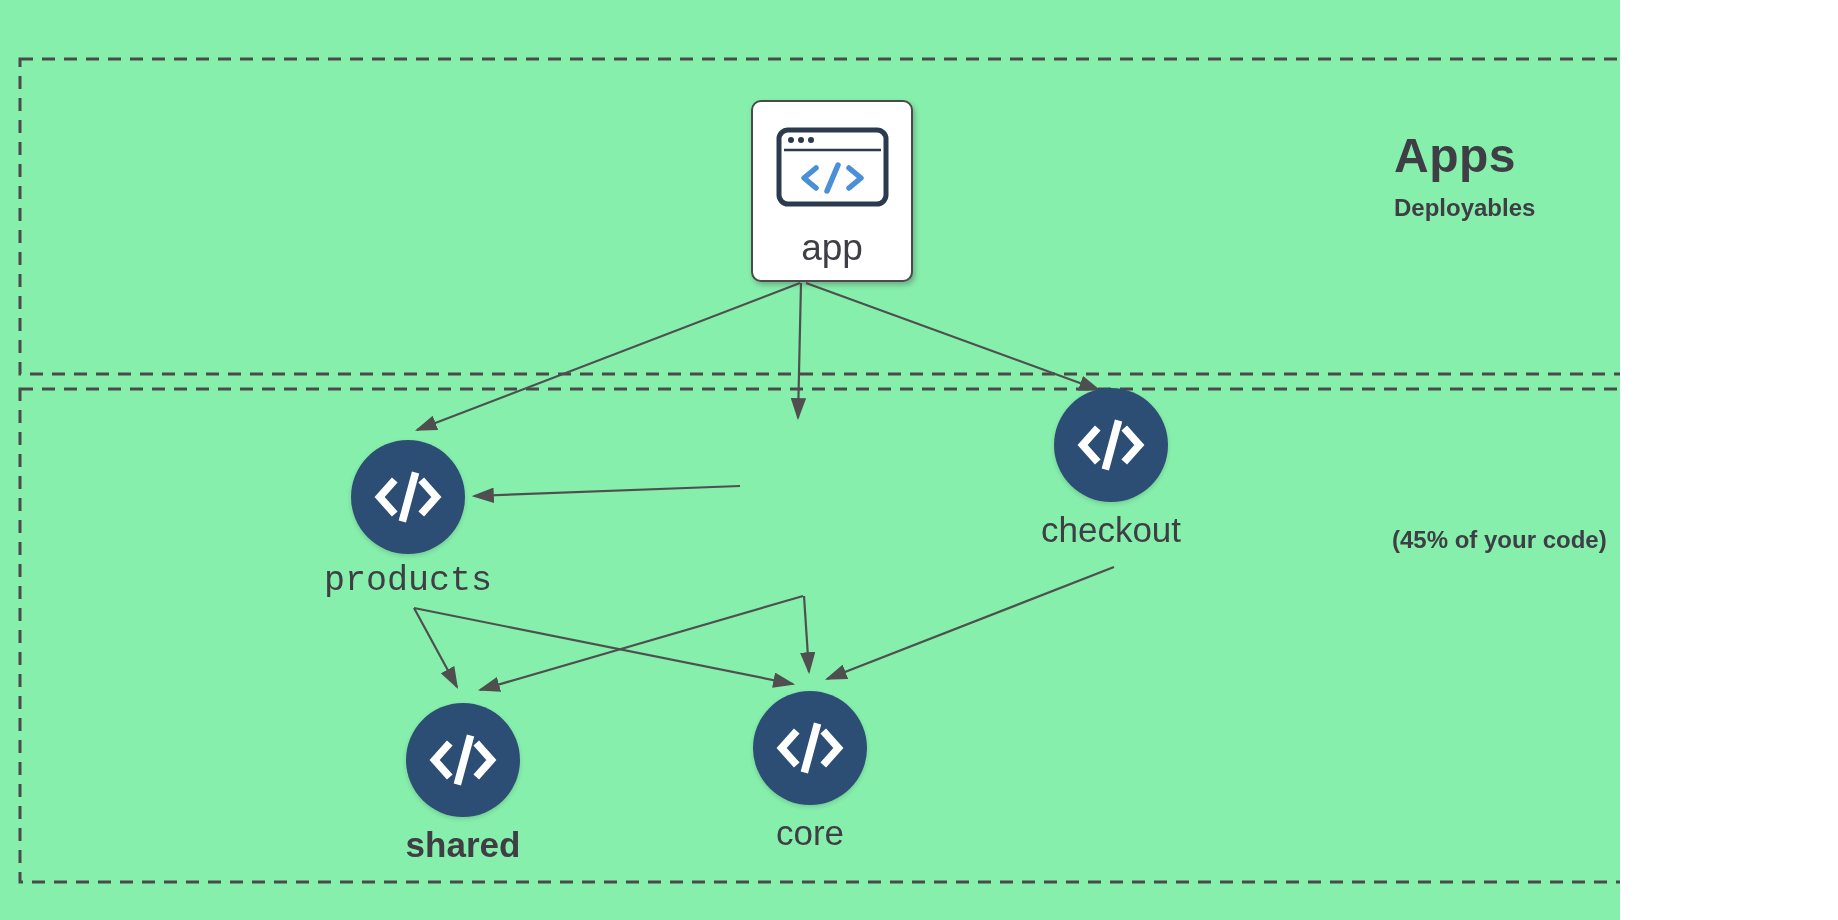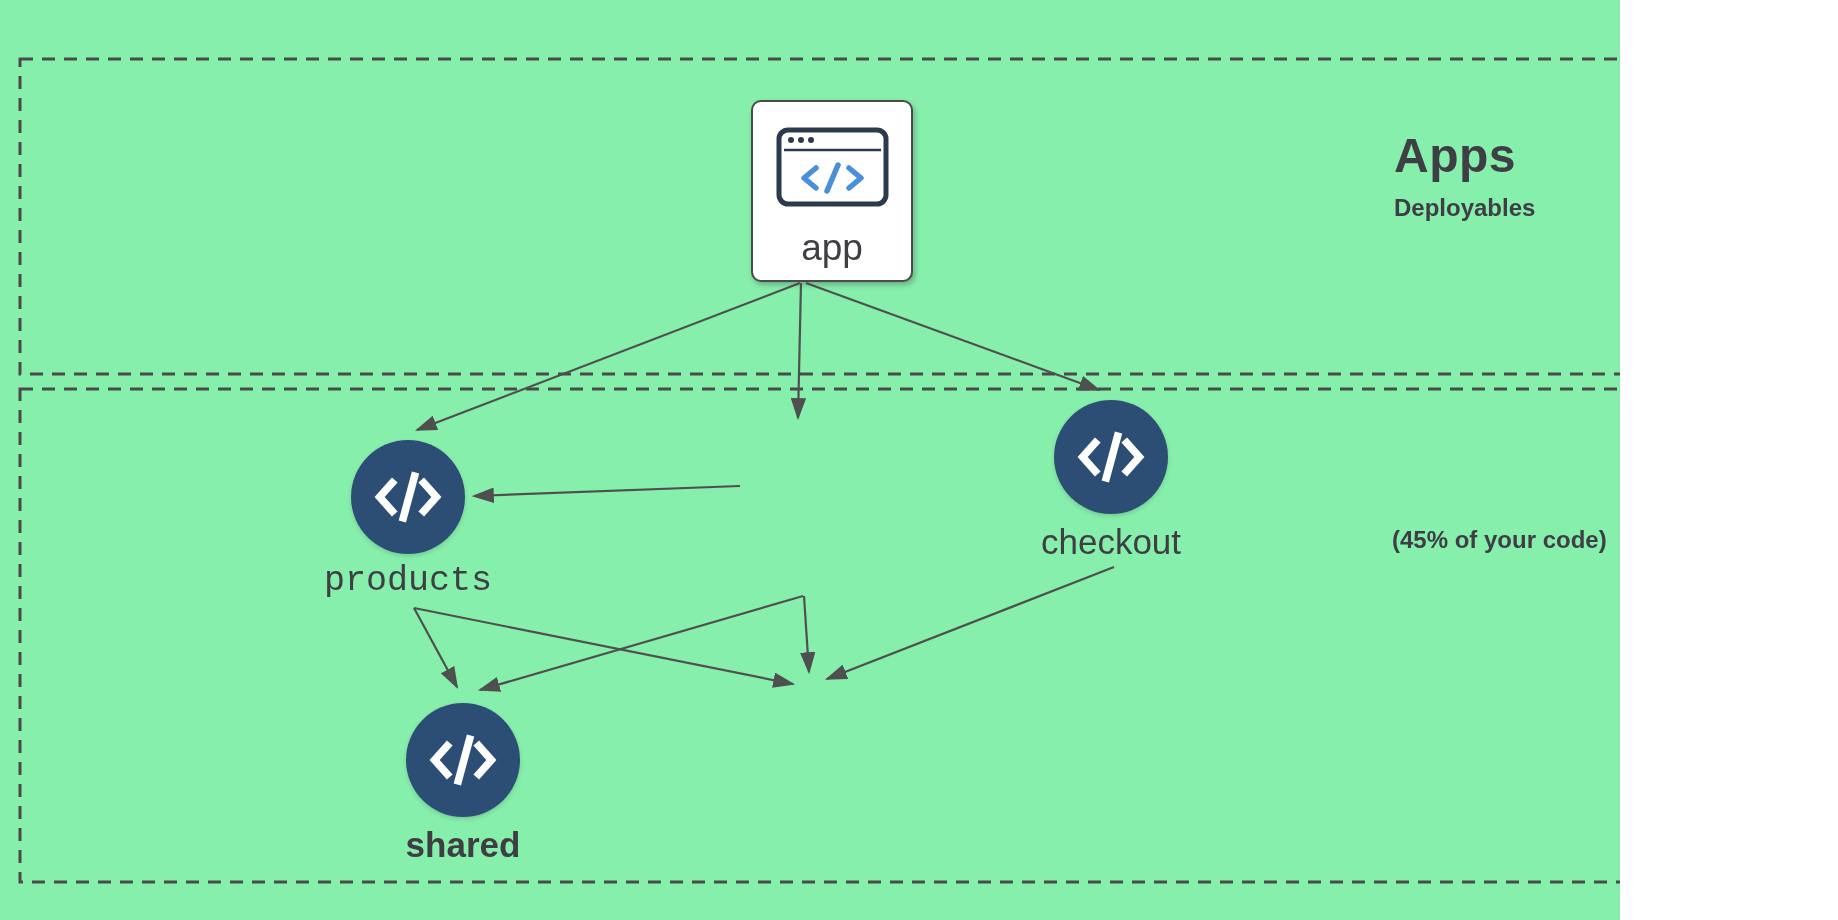--- a/index.html
+++ b/index.html
@@ -59,21 +59,21 @@
     display:flex;align-items:center;justify-content:center;
     box-shadow:0 2px 4px rgba(40,40,40,.18);
   }
   .lib-label{
     margin-top:6px;
     font-size:35px;color:var(--text,#3e3e44);line-height:1.25;
     white-space:nowrap;
   }
   .lib-node.products{left:328px;top:440px;font-family:Liberation Mono, monospace;}
   .lib-node.orders  {left:718px;top:426px;}
-  .lib-node.checkout{left:1031px;top:400px;}
+  .lib-node.checkout{left:1031px;top:388px;}
   .lib-node.shared  {left:383px;top:703px;font-weight:bold;}
   .lib-node.core    {left:730px;top:691px;}
 
   .code-glyph{display:block;}
 </style>
 </head>
 <body>
 
 <div id="canvas" style="--node-fill: #2d4e74; --edge: #4f4f4f; --dash-border: #4a4a4a; --text: #3e3e44; --code-blue: #4a8fd8; --icon-navy: #2b3a4d;">
 
@@ -158,14 +158,26 @@
         <g stroke="#ffffff" stroke-width="8" fill="none">
           <path d="M23 12 L7 30 L23 48"></path>
           <path d="M51 12 L67 30 L51 48"></path>
           <path d="M45 4 L31 56"></path>
         </g>
       </svg>
     </div>
     <div class="lib-label">shared</div>
   </div>
 
+  <div class="lib-node core">
+    <div class="lib-circle">
+      <svg class="code-glyph" width="70" height="58" viewBox="0 0 74 60">
+        <g stroke="#ffffff" stroke-width="8" fill="none">
+          <path d="M23 12 L7 30 L23 48"></path>
+          <path d="M51 12 L67 30 L51 48"></path>
+          <path d="M45 4 L31 56"></path>
+        </g>
+      </svg>
+    </div>
+    <div class="lib-label">core</div>
+  </div>
 
 </div>
 
 </body></html>

